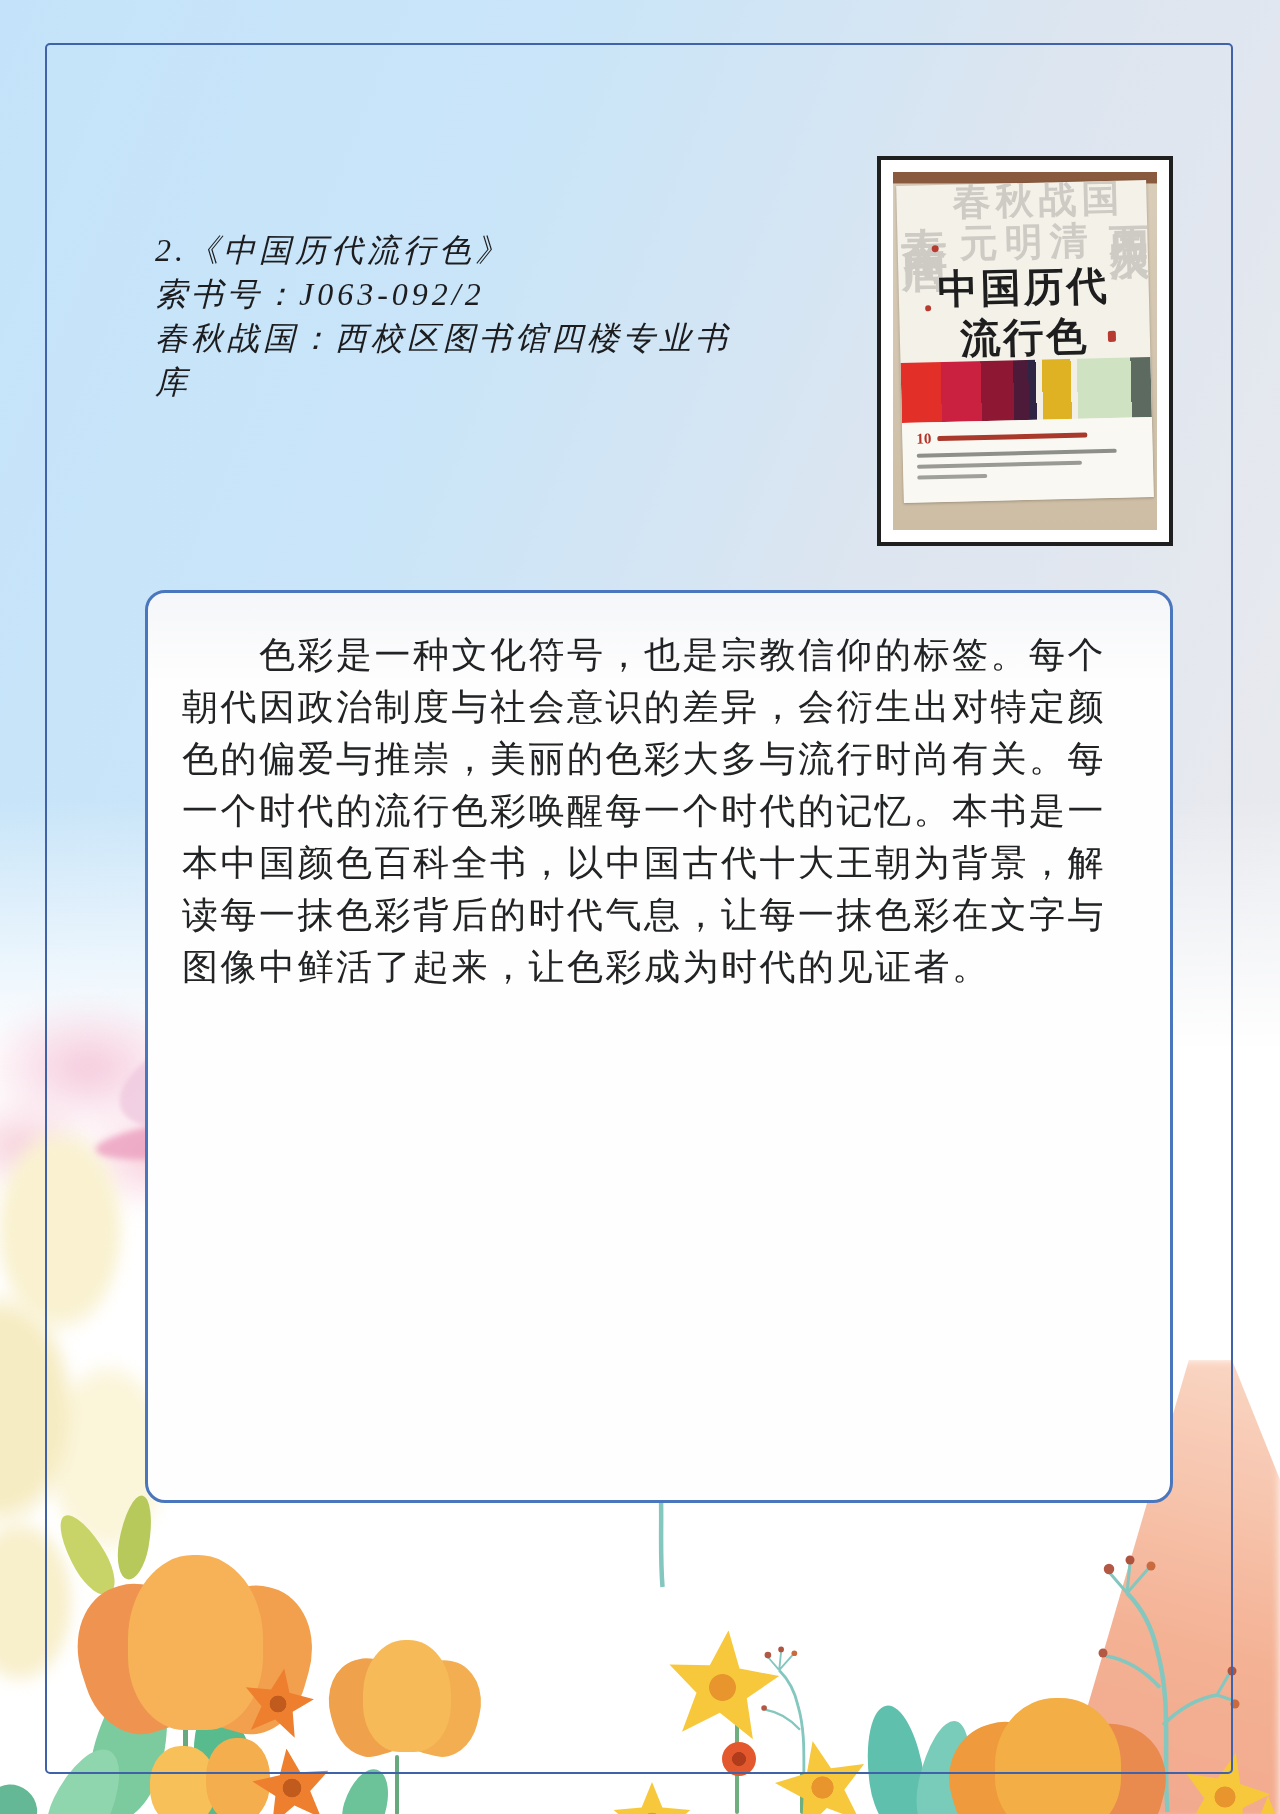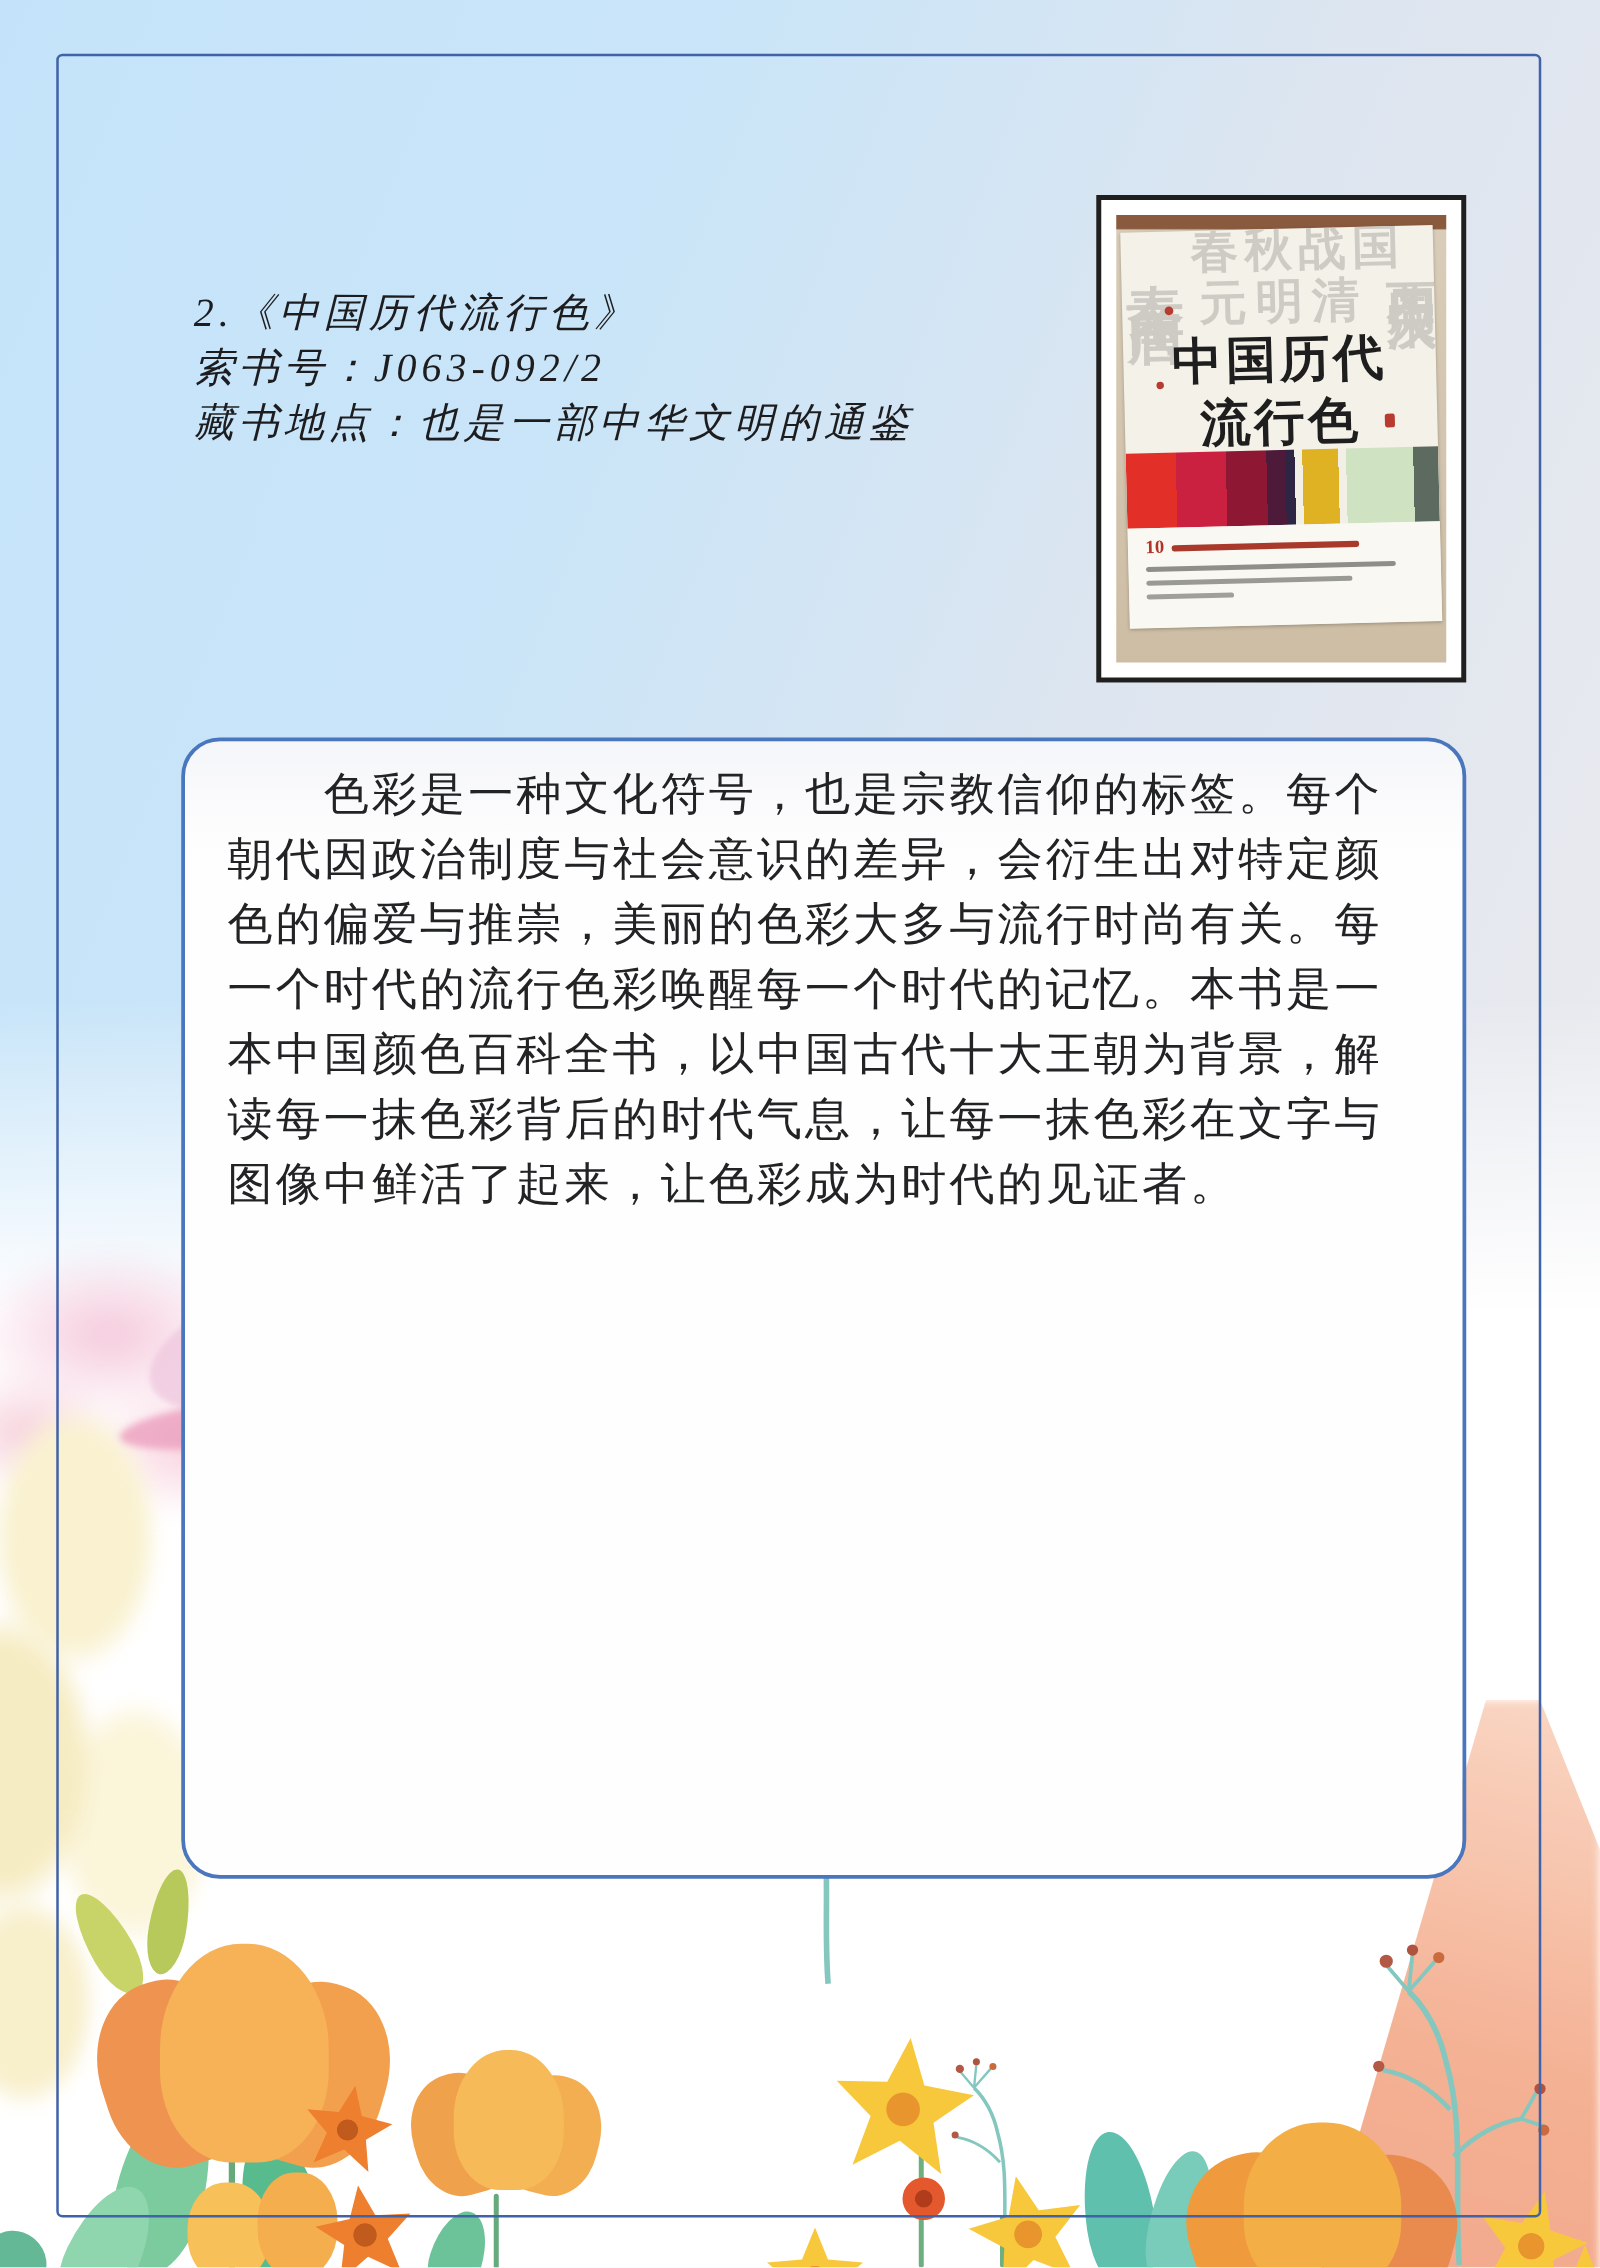--- a/index.html
+++ b/index.html
@@ -7,23 +7,23 @@
        font-family:"Liberation Serif","DejaVu Serif",serif;}
   .canvas{position:relative;width:1280px;height:1814px;overflow:hidden;
     background:
       linear-gradient(180deg, rgba(255,255,255,0) 0%, rgba(255,255,255,0) 44%, #ffffff 58%, #ffffff 100%),
       linear-gradient(112deg, #c4e3fa 0%, #cae5f8 30%, #dde5f0 55%, #e7e9ee 78%, #eceef1 100%);}
 
   
   .page-frame{position:absolute;left:45px;top:43px;width:1184px;height:1727px;
     border:2px solid #3f62a8;border-radius:5px;z-index:20;pointer-events:none;}
   .text-box{position:absolute;left:145px;top:590px;width:1028px;height:913px;
-    box-sizing:border-box;border:3px solid #4a76bd;border-radius:31px;
+    box-sizing:border-box;border:3px solid #4a76bd;border-radius:20px;
     background:linear-gradient(180deg,#f5f6f9 0%,#fefefe 10%);z-index:15;
-    padding:16px 26px 0 34px;}
+    padding:36px 26px 0 34px;}
   .text-box p{margin:0 0 20px 0;white-space:pre-line;
     font-size:36px;line-height:52px;letter-spacing:2.5px;color:#222324;}
 
   
   .header{position:absolute;left:155px;top:228px;width:590px;z-index:15;
     font-size:32px;line-height:44px;letter-spacing:4px;color:#1d1d1f;font-style:italic;}
 
   
   .cover-frame{position:absolute;left:877px;top:156px;width:296px;height:390px;
     box-sizing:border-box;background:#ffffff;border:4px solid #1f1f1f;
@@ -216,21 +216,21 @@
   <span class="star star-yellow y3"></span>
   <span class="star star-yellow y4"></span>
   <span class="star star-yellow y5"></span>
   <span class="dec red-bud" style="position: absolute; left: 722px; top: 1742px; width: 34px; height: 34px;"></span>
 
   <div class="page-frame"></div>
 
   <div class="header">
     <div>2.《中国历代流行色》</div>
     <div>索书号：J063-092/2</div>
-    <div>藏书地点：也是一部中华文明的通鉴</div>
+    <div>春秋战国：西校区图书馆四楼专业书库</div>
   </div>
 
   <div class="cover-frame">
     <div class="photo">
       <div class="cover">
         <div class="cover-top">
           <span class="cg cg-left">秦商唐</span>
           <span class="cg cg-top">春秋战国</span>
           <span class="cg cg-mid">元明清</span>
           <span class="cg cg-right">西周宋汉</span>

